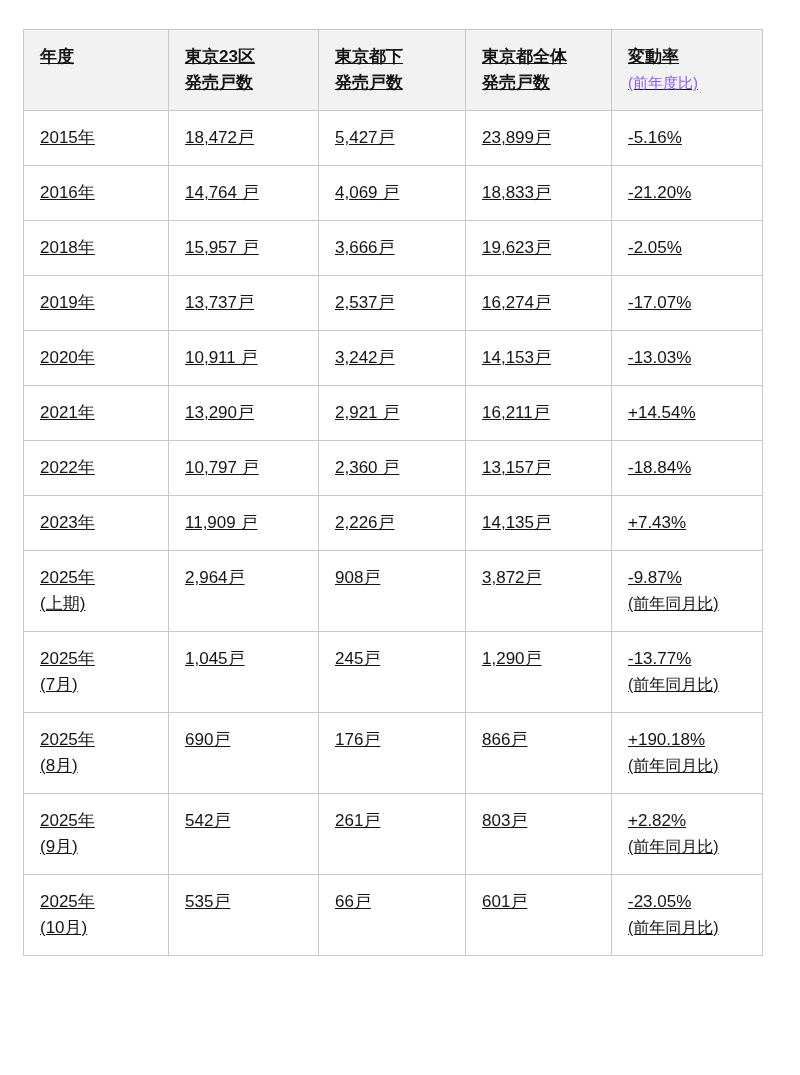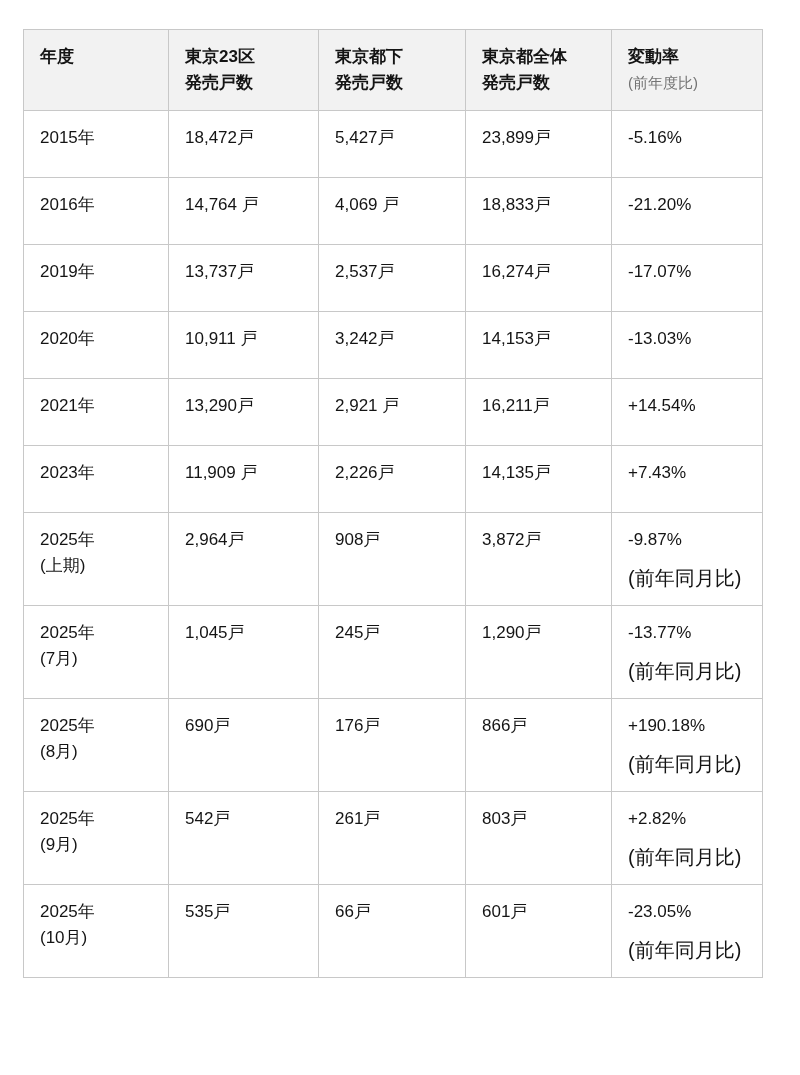--- a/index.html
+++ b/index.html
@@ -10,44 +10,44 @@
     font-family: "Liberation Sans", "DejaVu Sans", sans-serif;
     color: #141414;
   }
   .table-wrap {
     padding: 29px 38px 26px 23px;
   }
   table {
     border-collapse: collapse;
     table-layout: fixed;
     width: 739px;
+    text-decoration: underline;
   }
   th, td {
     border: 1px solid #c8c8c8;
     vertical-align: top;
     text-align: left;
     padding: 14px 14px 14px 16px;
     font-size: 17px;
     line-height: 26px;
     font-weight: normal;
     overflow: hidden;
   }
   thead th {
     background: #f2f2f2;
     font-weight: bold;
   }
   .note {
-    font-size: 20px;
+    font-size: 16px;
     font-weight: normal;
-    margin-top: 12px;
   }
   .header-note {
     font-weight: normal;
     font-size: 15px;
-    color: #737373;
+    color: #8b5cf6;
   }
   col.c-year  { width: 145px; }
   col.c-w23   { width: 150px; }
   col.c-tama  { width: 147px; }
   col.c-total { width: 146px; }
   col.c-chg   { width: 151px; }
 </style>
 </head>
 <body>
 
@@ -119,20 +119,39 @@
         <td>
             <div>18,833戸</div>
           </td>
         <td>
           <div>-21.20%</div>
           <div class="note"></div>
         </td>
       </tr>
 
 
+      <tr>
+        <td>
+          <div>2018年</div>
+          <div></div>
+        </td>
+        <td>
+            <div>15,957 戸</div>
+          </td>
+        <td>
+            <div>3,666戸</div>
+          </td>
+        <td>
+            <div>19,623戸</div>
+          </td>
+        <td>
+          <div>-2.05%</div>
+          <div class="note"></div>
+        </td>
+      </tr>
 
       <tr>
         <td>
           <div>2019年</div>
           <div></div>
         </td>
         <td>
             <div>13,737戸</div>
           </td>
         <td>
@@ -180,20 +199,39 @@
           </td>
         <td>
             <div>16,211戸</div>
           </td>
         <td>
           <div>+14.54%</div>
           <div class="note"></div>
         </td>
       </tr>
 
+      <tr>
+        <td>
+          <div>2022年</div>
+          <div></div>
+        </td>
+        <td>
+            <div>10,797 戸</div>
+          </td>
+        <td>
+            <div>2,360 戸</div>
+          </td>
+        <td>
+            <div>13,157戸</div>
+          </td>
+        <td>
+          <div>-18.84%</div>
+          <div class="note"></div>
+        </td>
+      </tr>
 
       <tr>
         <td>
           <div>2023年</div>
           <div></div>
         </td>
         <td>
             <div>11,909 戸</div>
           </td>
         <td>

